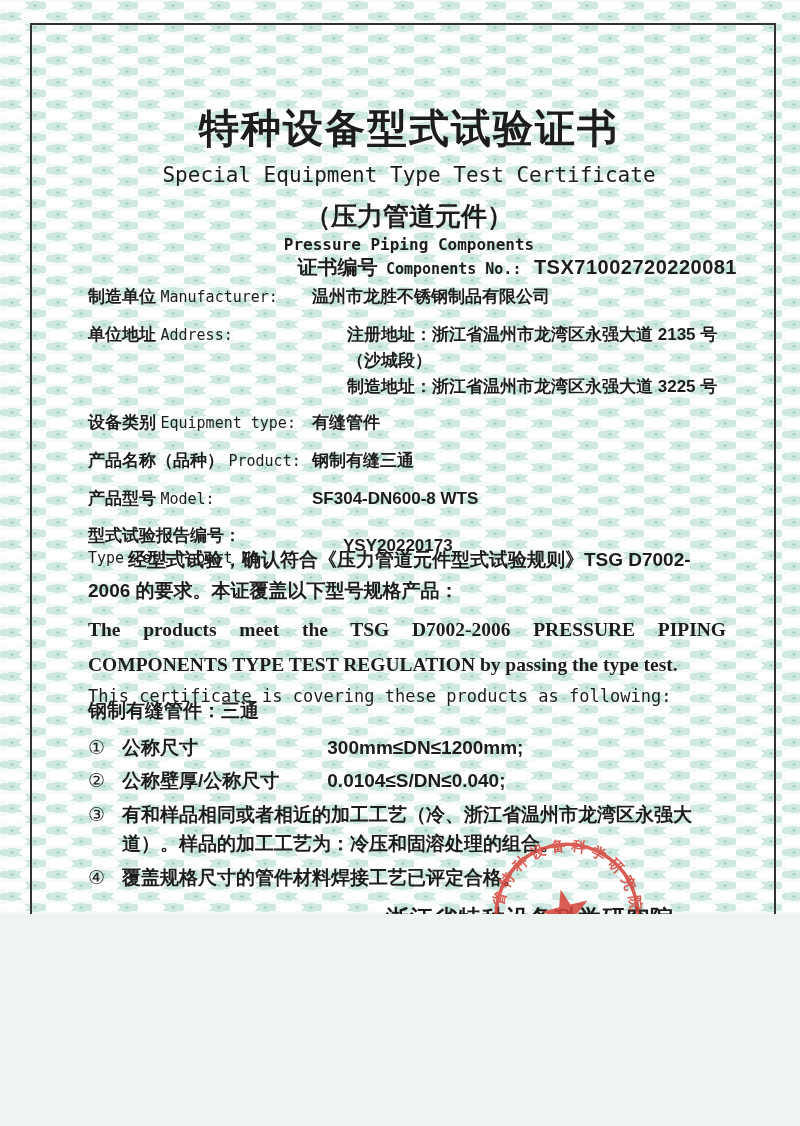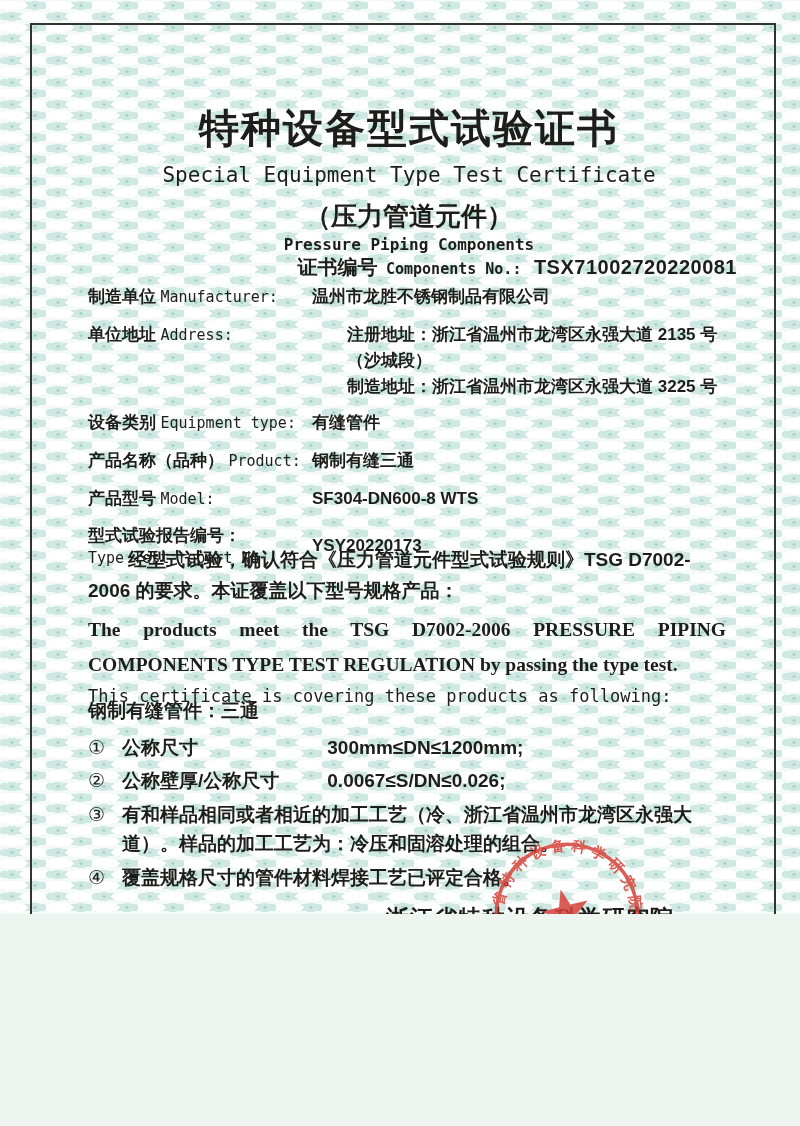--- a/index.html
+++ b/index.html
@@ -48,21 +48,21 @@
   .sub-zh   { margin-top: 12px; font-size: 26px; font-weight: 700; line-height: 1.25; }
   .sub-en   { margin-top: 2px; font-family: "DejaVu Sans Mono", monospace; font-weight: 700; font-size: 16px; }
 
   .cert-no { position: absolute; top: 254px; right: 63px; white-space: nowrap; }
   .cert-no .zh  { font-size: 20px; font-weight: 700; }
   .cert-no .en  { font-family: "DejaVu Sans Mono", monospace; font-size: 15px; font-weight: 700; margin-left: 4px; }
   .cert-no .num { font-size: 20px; font-weight: 600; margin-left: 8px; letter-spacing: 0.5px; }
 
   .fields { position: absolute; top: 284px; left: 88px; right: 58px; }
   .frow { display: flex; align-items: flex-start; margin-bottom: 12px; }
-  .frow.center { align-items: center; }
+  .frow.center { align-items: center; gap: 31px; }
   .flabel { width: 224px; flex: none; line-height: 26px; }
   .flabel .lz { font-size: 17px; font-weight: 600; }
   .flabel .le { font-family: "DejaVu Sans Mono", monospace; font-size: 15px; }
   .flabel .le.block { display: block; line-height: 20px; }
   .flabel .lz.block { display: block; line-height: 24px; }
   .fvalue { font-size: 17px; font-weight: 600; line-height: 26px; }
   .mb-sm { margin-bottom: 10px; gap: 35px; }
 
   .statement { position: absolute; top: 545px; left: 88px; right: 74px; }
   .st-zh { font-size: 19px; font-weight: 600; line-height: 1.62; text-indent: 2.1em; }
@@ -178,21 +178,21 @@
 
     <div class="prod-item">
       <span class="num">①</span>
       <span class="pname">公称尺寸</span>
       <span class="pspec">300mm≤DN≤1200mm;</span>
     </div>
 
     <div class="prod-item">
       <span class="num">②</span>
       <span class="pname">公称壁厚/公称尺寸</span>
-      <span class="pspec">0.0067≤S/DN≤0.026;</span>
+      <span class="pspec">0.0104≤S/DN≤0.040;</span>
     </div>
 
     <div class="prod-item">
       <span class="num">③</span>
       <span class="ptext">有和样品相同或者相近的加工工艺（冷、浙江省温州市龙湾区永强大道）。样品的加工工艺为：冷压和固溶处理的组合。</span>
     </div>
 
     <div class="prod-item">
       <span class="num">④</span>
       <span class="ptext">覆盖规格尺寸的管件材料焊接工艺已评定合格。</span>

